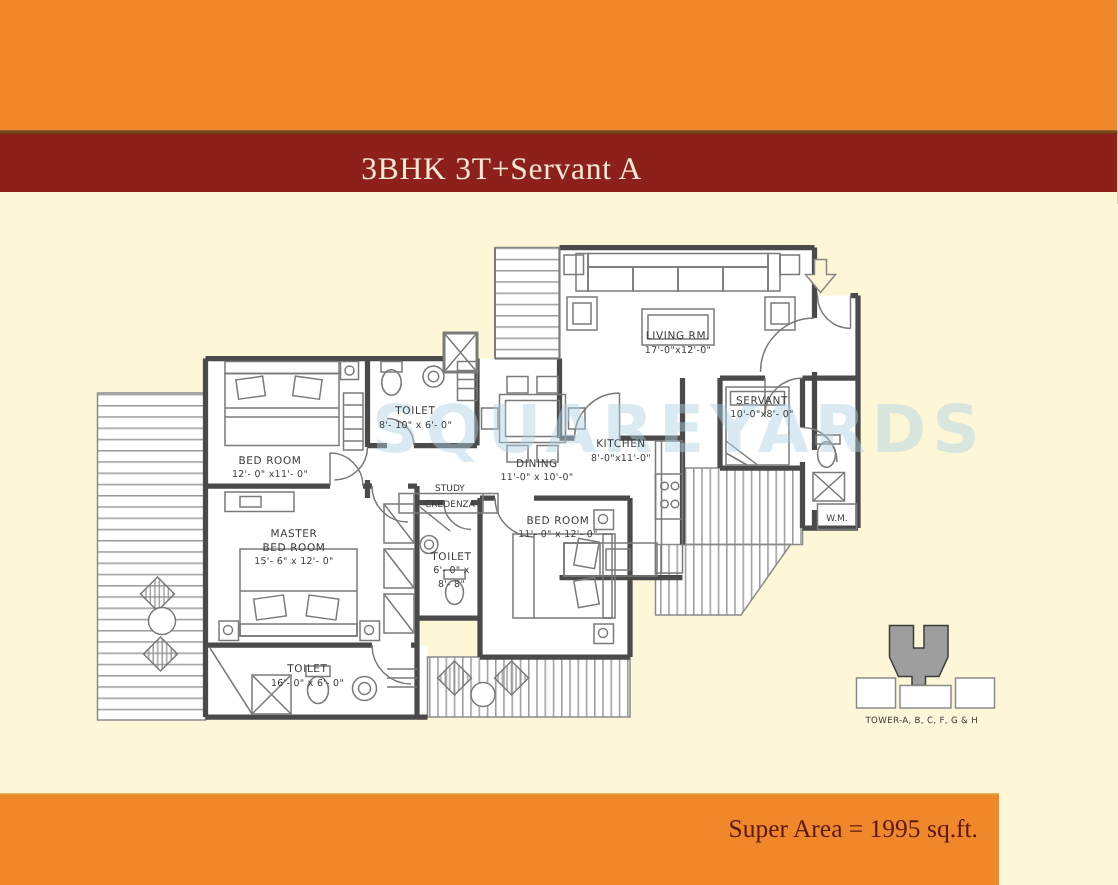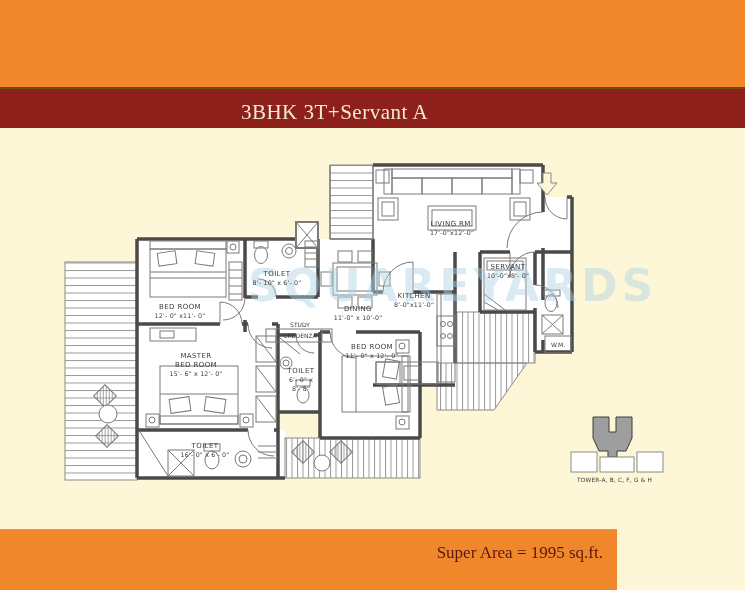--- a/index.html
+++ b/index.html
@@ -24,21 +24,21 @@
     font-family:"Liberation Serif", serif;
     font-size:21px;letter-spacing:0.5px;
     transform:translateX(-38px);
   }
   .plan-area{
     position:absolute;left:0;top:128px;width:745px;height:401px;
     background:var(--cream,#fdf7d7);
   }
   .plan-svg{position:absolute;left:0;top:0;}
   .footer-bar{
-    position:absolute;left:0;top:529px;width:617px;height:61px;
+    position:absolute;left:0;top:529px;width:666px;height:61px;
     background:var(--orange,#f0872b);
     border-top:1px solid #d8a43c;
     box-sizing:border-box;
     text-align:right;
   }
   .footer-bar span{
     display:inline-block;margin:13px 14px 0 0;
     color:var(--footer-text,#5a1812);
     font-family:"Liberation Serif", serif;
     font-size:17px;

